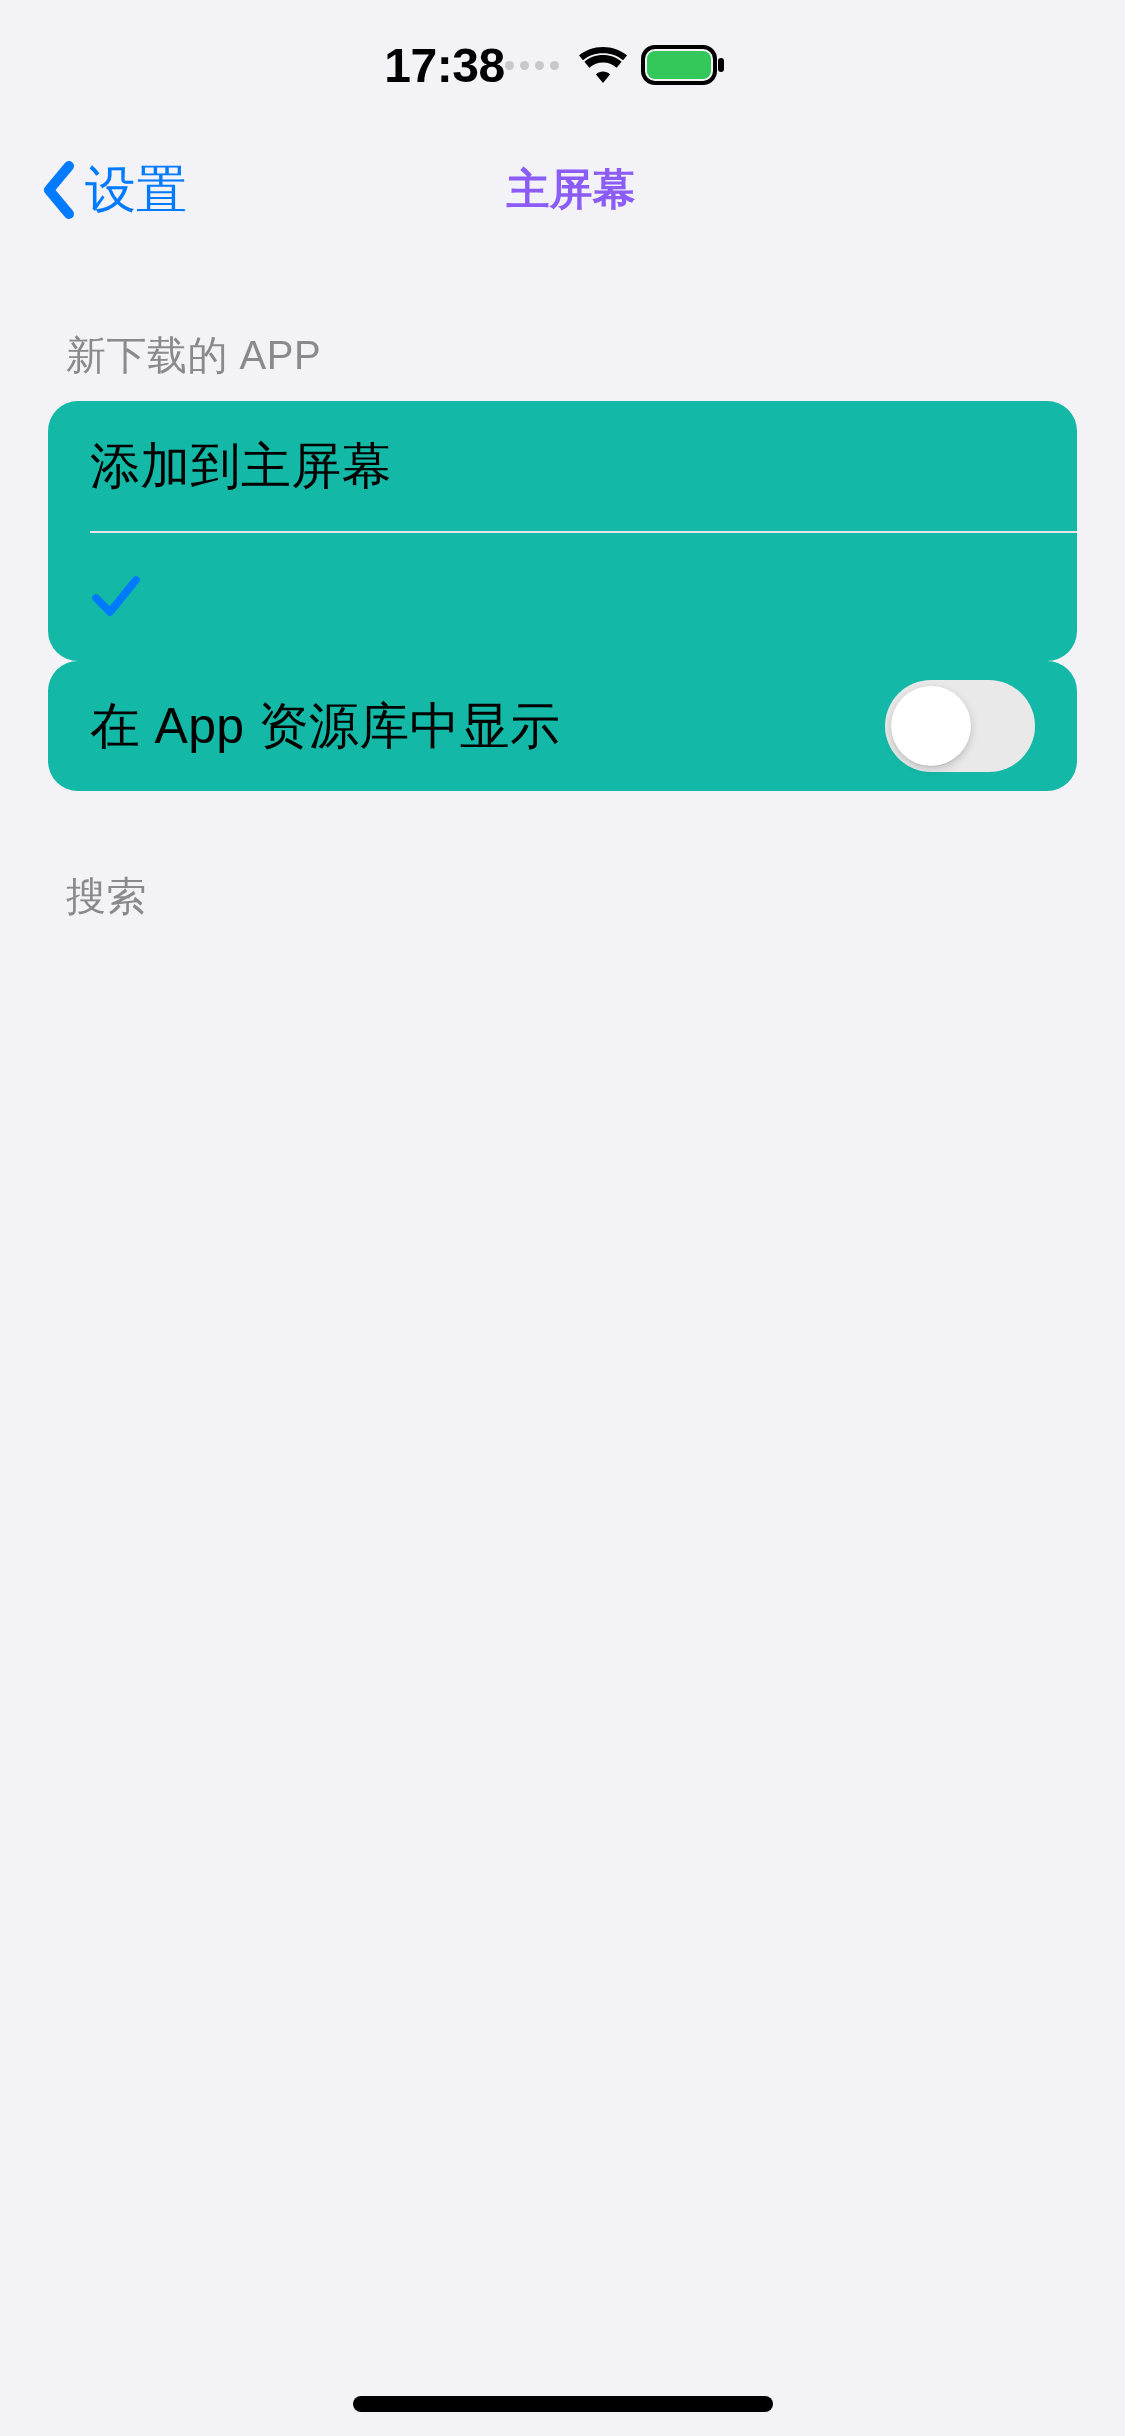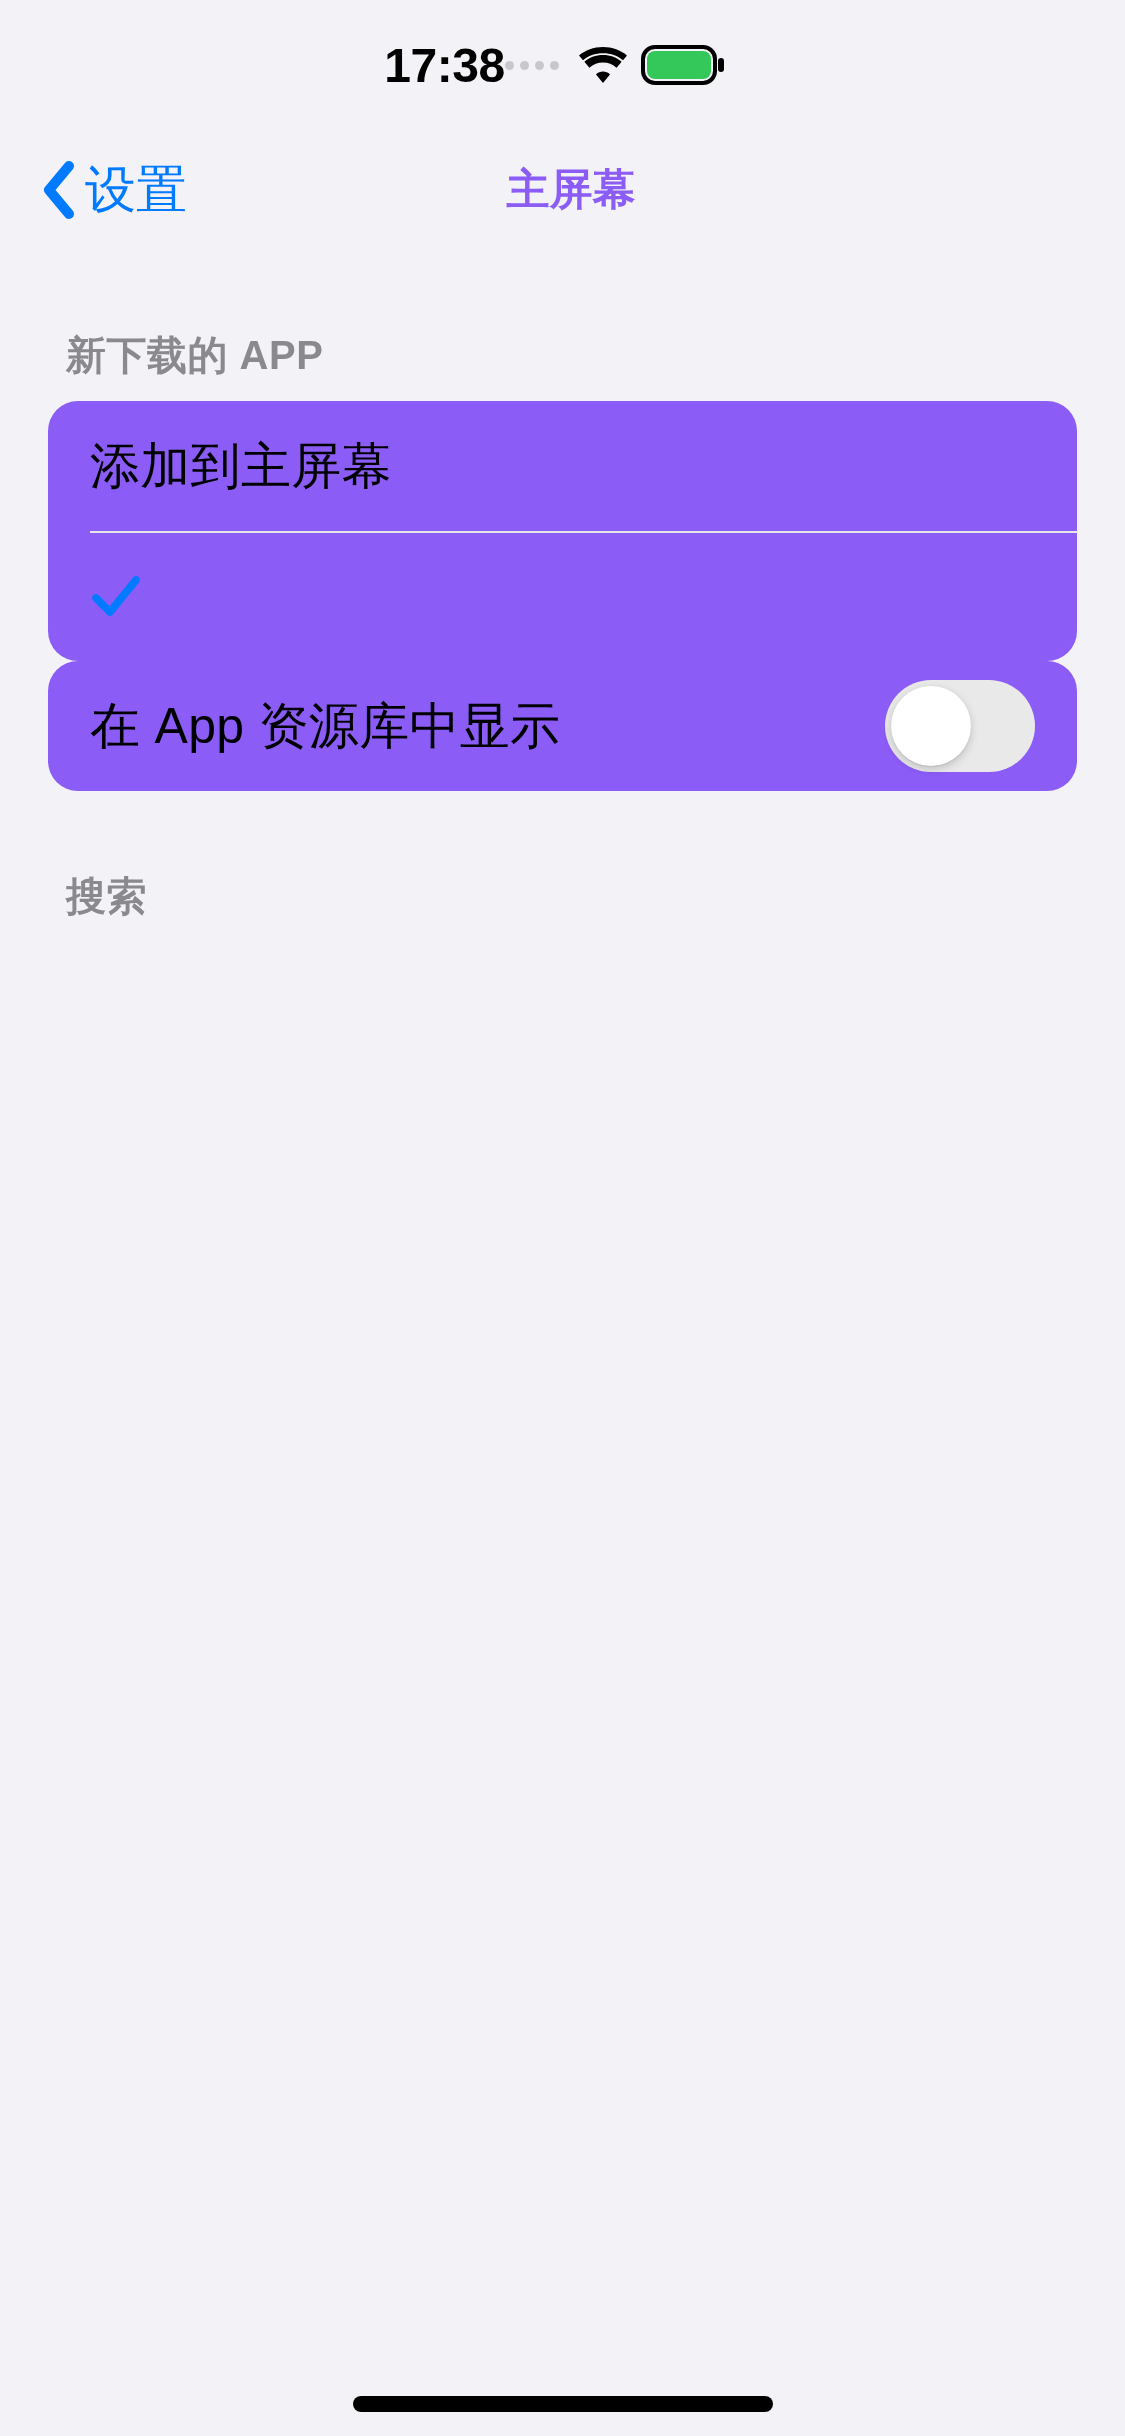--- a/index.html
+++ b/index.html
@@ -74,24 +74,23 @@
       font-weight: 700;
       color: #8b5cf6;
     }
 
     .content { padding: 0 48px; }
     .section-header {
       color: #8a8a8e;
       font-size: 40px;
       padding: 78px 18px 18px 18px;
       letter-spacing: 0.5px;
-      font-weight: bold;
     }
     .group {
-      background: #8b5cf6;
+      background: #14b8a6;
       border-radius: 30px;
       overflow: hidden;
     }
     .row {
       display: flex;
       align-items: center;
       justify-content: space-between;
       min-height: 130px;
       padding: 0 42px;
       position: relative;

